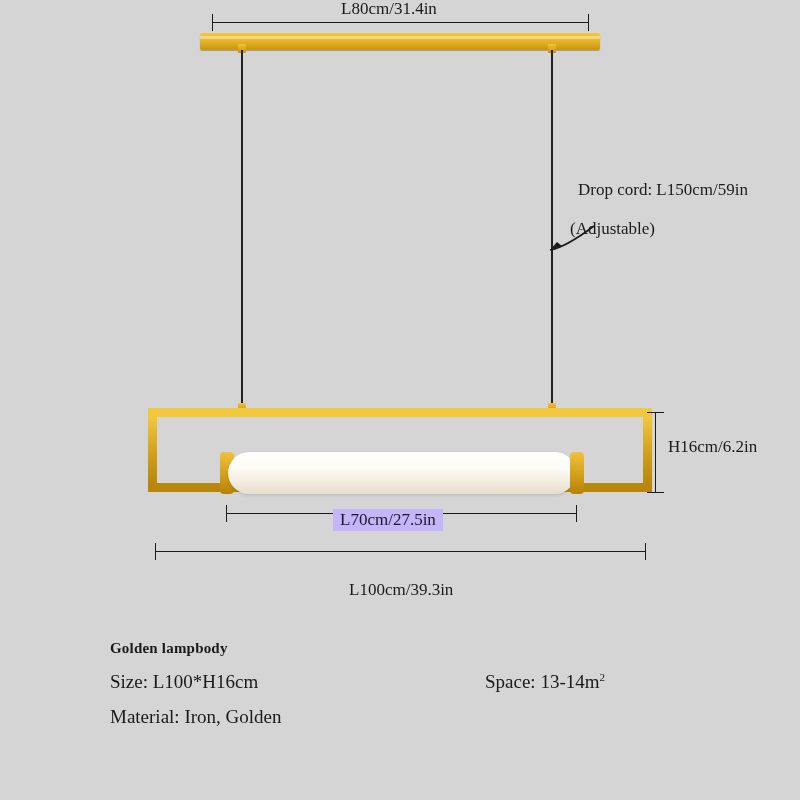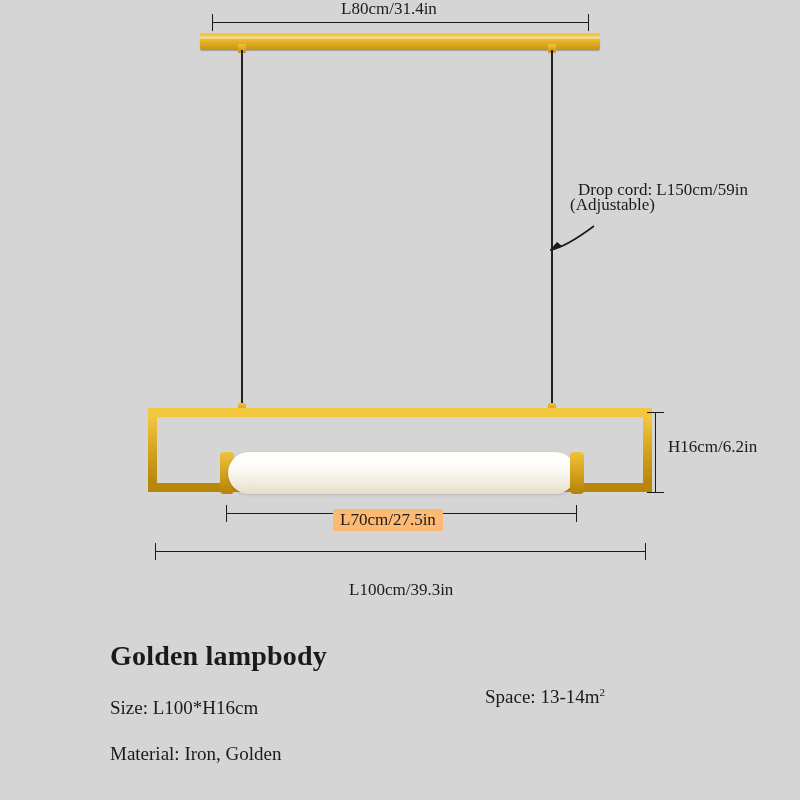--- a/index.html
+++ b/index.html
@@ -122,30 +122,30 @@
   #drop-arrow { position: absolute; left: 548px; top: 218px; }
 
   
   #spec {
     position: absolute;
     left: 110px;
     top: 640px;
     width: 640px;
   }
   #spec-title {
-    font-size: 28px;
+    font-size: 15px;
     font-weight: bold;
     margin: 0 0 14px 0;
     letter-spacing: 0.2px;
   }
   .spec-row {
     display: flex;
     margin-bottom: 13px;
   }
-  .spec-col-a { width: 375px; font-size: 19px; margin-top: 11px; }
+  .spec-col-a { width: 375px; font-size: 19px; }
   .spec-col-b { font-size: 19px; }
   sup { font-size: 11px; vertical-align: super; }
 </style>
 </head>
 <body>
 
 <div id="stage">
 
   <div class="line-h" style="left:212px; top:22px; width:376px;"></div>
   <div class="tick-v" style="left:212px; top:14px; height:17px;"></div>
@@ -160,37 +160,37 @@
 
   <div class="cord-cap" style="left:548px; top:44px;"></div>
   <div class="cord" style="left:551px; top:50px; height:362px;"></div>
   <div class="cord-cap" style="left:548px; top:403px;"></div>
 
   <svg id="drop-arrow" width="60" height="40">
     <path d="M2 32 C 14 30, 30 20, 46 8" stroke="#1b1b1b" stroke-width="1.6" fill="none"></path>
     <path d="M2 32 L 14 28 L 9 24 Z" fill="#1b1b1b"></path>
   </svg>
   <div class="label" style="left:570px; top:179px;margin-left:8px;">Drop cord: L150cm/59in</div>
-  <div class="label" style="left:570px; top:194px;">(Adjustable)</div>
+  <div class="label" style="left:570px; top:218px;">(Adjustable)</div>
 
   <div id="lamp-frame"></div>
 
   <div class="tube-cap" id="tube-cap-left"></div>
   <div id="lamp-tube"></div>
   <div class="tube-cap" id="tube-cap-right"></div>
 
   <div class="line-v" style="left:655px; top:412px; height:80px;"></div>
   <div class="tick-h" style="left:647px; top:412px; width:17px;"></div>
   <div class="tick-h" style="left:647px; top:492px; width:17px;"></div>
   <div class="label" style="left:668px; top:436px;">H16cm/6.2in</div>
 
   <div class="line-h" style="left:226px; top:513px; width:350px;"></div>
   <div class="tick-v" style="left:226px; top:505px; height:17px;"></div>
   <div class="tick-v" style="left:576px; top:505px; height:17px;"></div>
-  <div class="label" style="left:333px; top:509px; background:#fdba74; padding:0 7px;">L70cm/27.5in</div>
+  <div class="label" style="left:333px; top:509px; background:#c4b5fd; padding:0 7px;">L70cm/27.5in</div>
 
   <div class="line-h" style="left:155px; top:551px; width:490px;"></div>
   <div class="tick-v" style="left:155px; top:543px; height:17px;"></div>
   <div class="tick-v" style="left:645px; top:543px; height:17px;"></div>
   <div class="label" style="left:349px; top:556px;margin-top:23px;">L100cm/39.3in</div>
 
   <div id="spec">
     <div id="spec-title">Golden lampbody</div>
 
     <div class="spec-row">

